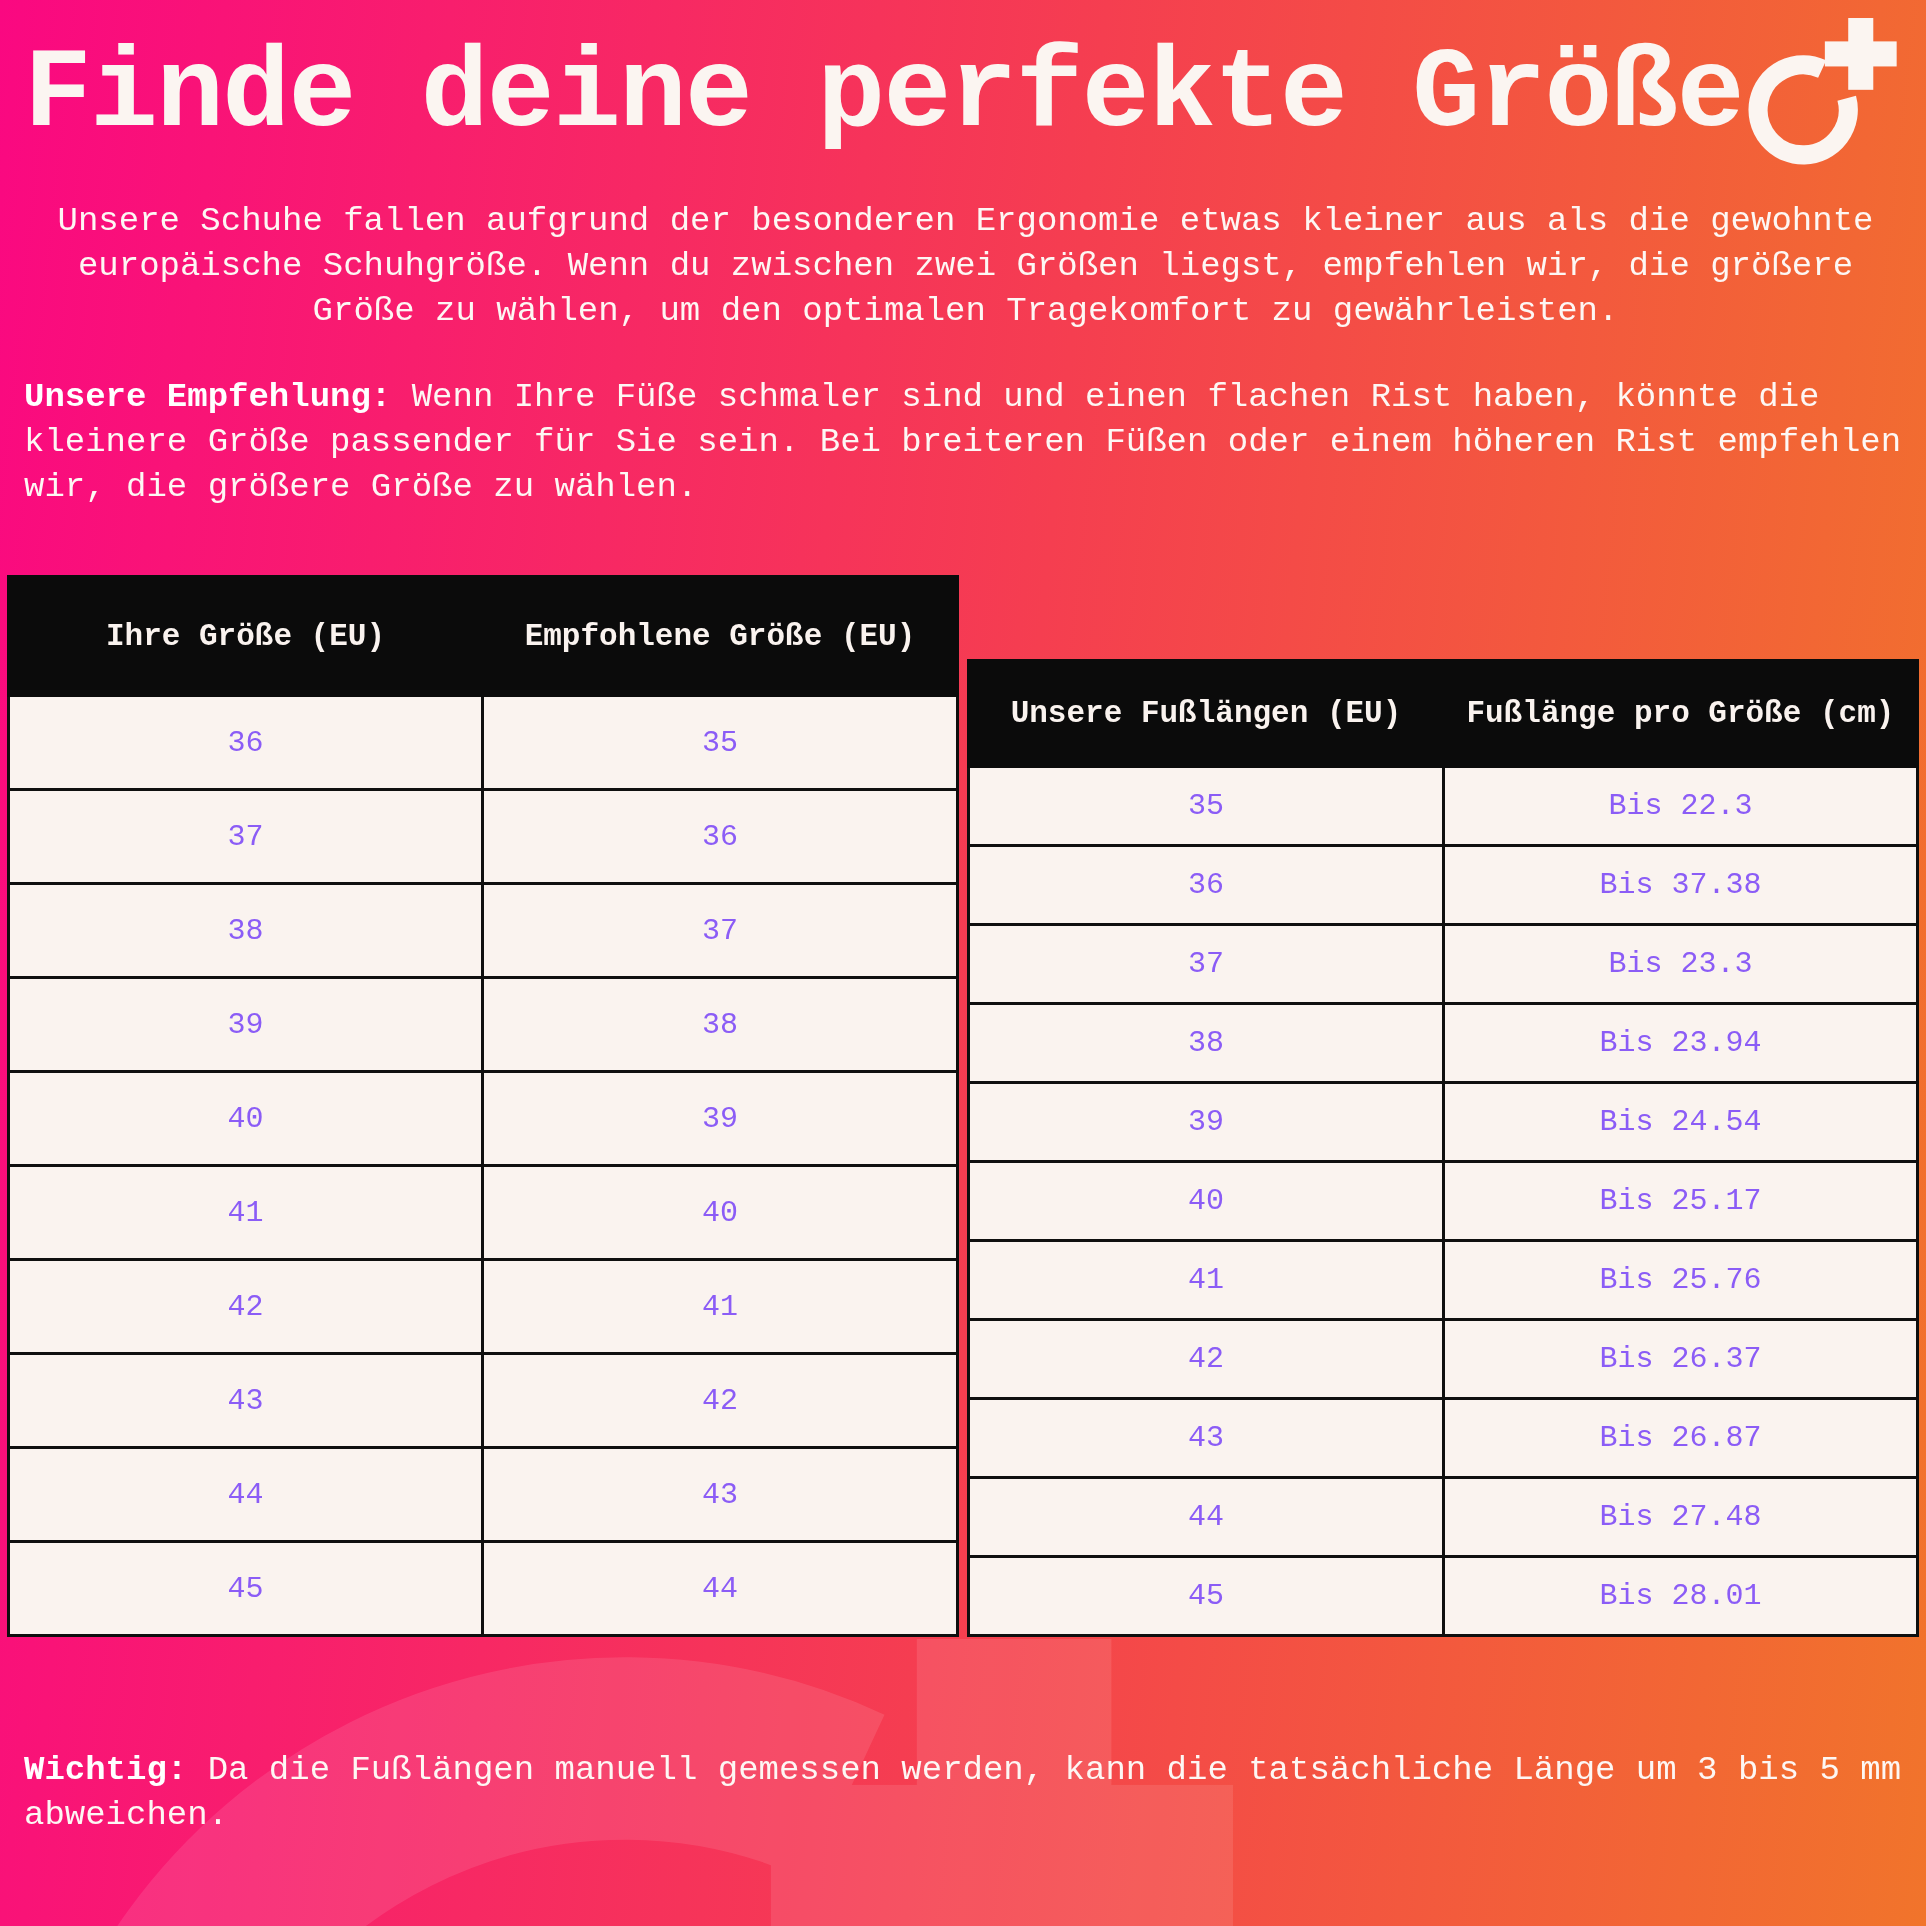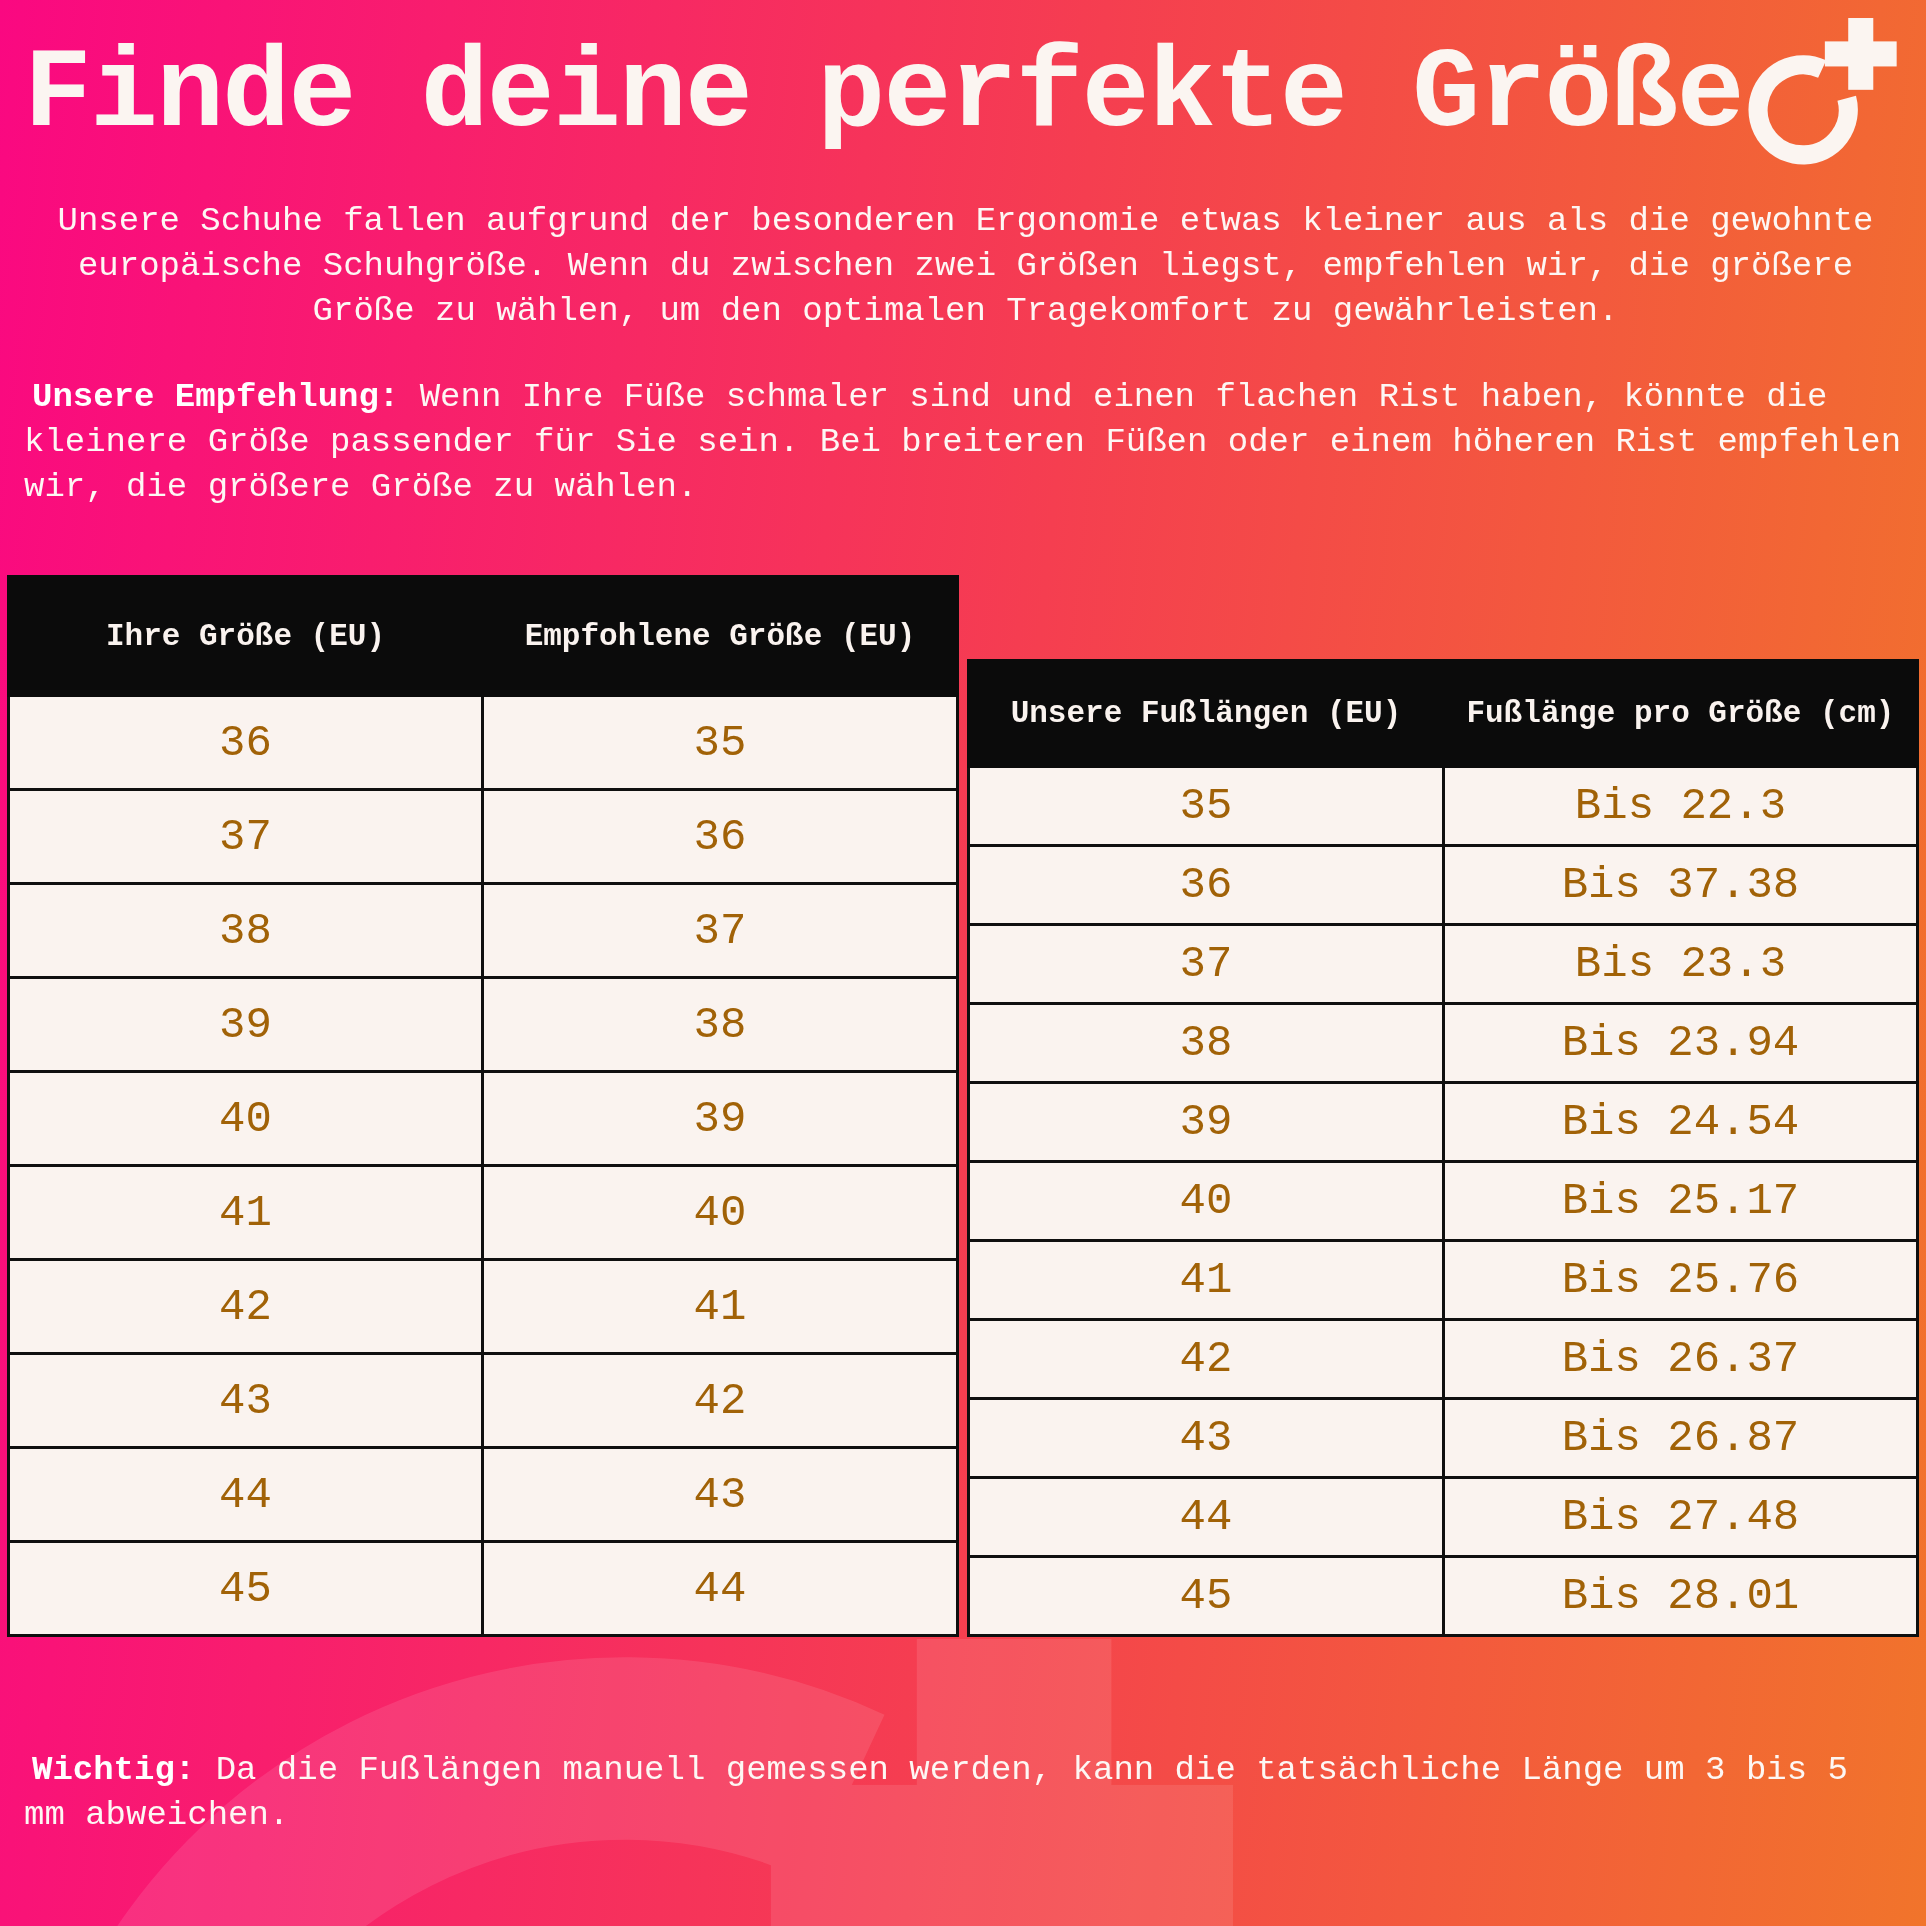--- a/index.html
+++ b/index.html
@@ -39,21 +39,21 @@
 
   
   .copy {
     position: absolute;
     left: 24px;
     width: 1883px;
     font-size: 34px;
     line-height: 1.33;
     color: #fdf7f4;
   }
-  .copy b { font-weight: 700; color:#ffffff;margin-left:8px; }
+  .copy b { font-weight: 700; color:#ffffff; }
   .intro { top: 199px; text-align: center; }
   .recommendation { top: 375px; }
   .note { top: 1748px; }
 
   
   .tables {
     position: absolute;
     left: 6.8px; right: 6.8px; top: 575px;
     display: flex;
     gap: 8.6px;
@@ -69,22 +69,22 @@
     color: #faf3ef;
     font-size: 31px;
     font-weight: 700;
     text-align: center;
     vertical-align: middle;
     border: 3.4px solid #0b0b0b;
     padding: 0 5.1px;
   }
   .size-table td {
     background: #faf3ef;
-    color: #a16207;
-    font-size: 44px;
+    color: #8b5cf6;
+    font-size: 30px;
     font-weight: 400;
     text-align: center;
     vertical-align: middle;
     border: 3.4px solid #0f0f0f;
     padding: 0;
   }
   .table-left th { height: 116px; }
   .table-left td { height: 91px; }
   .table-right th { height: 103px; }
   .table-right td { height: 76px; }

